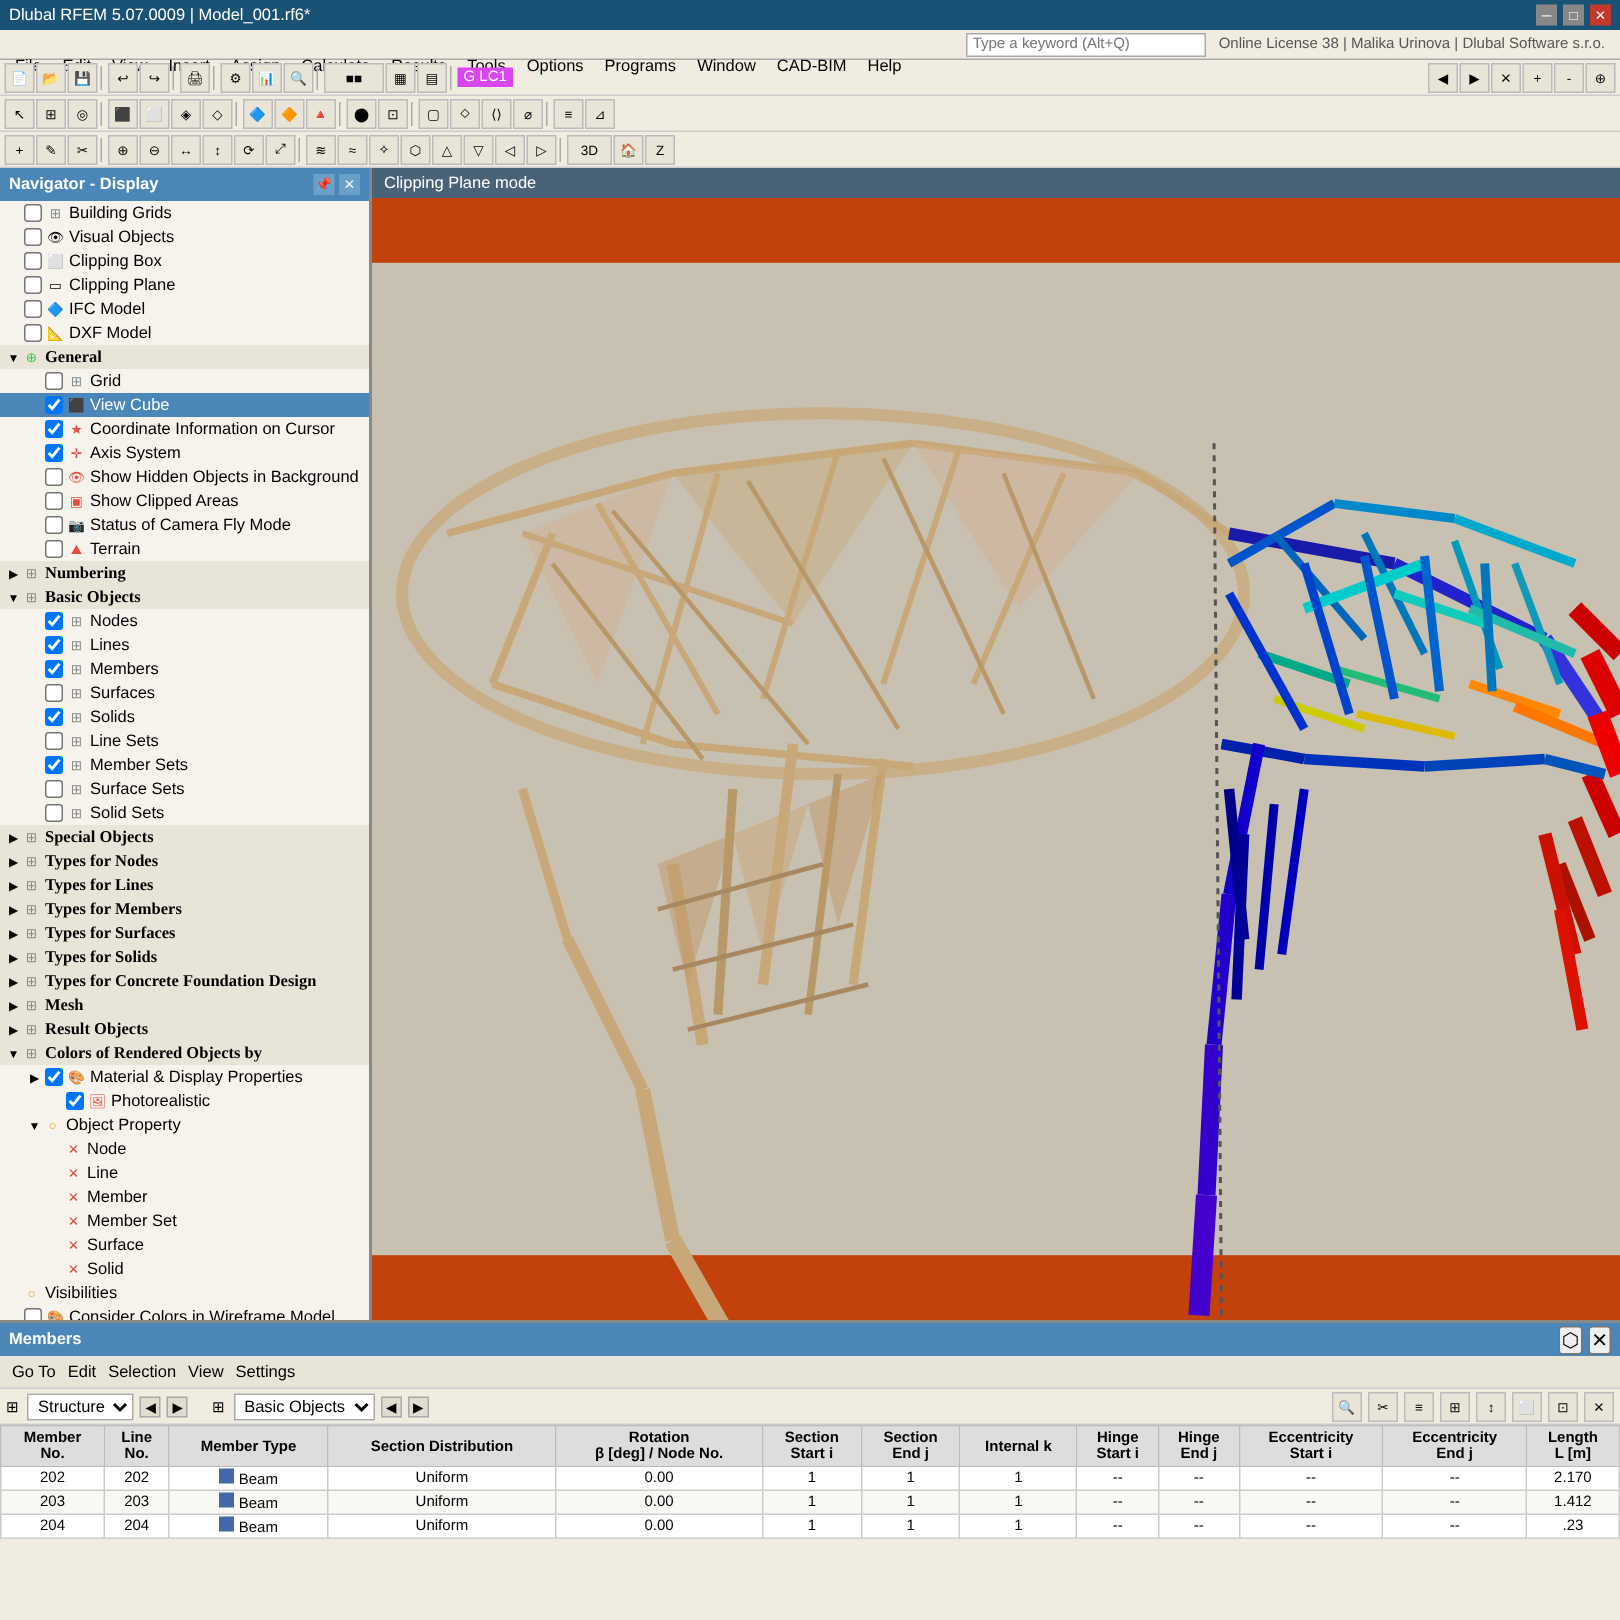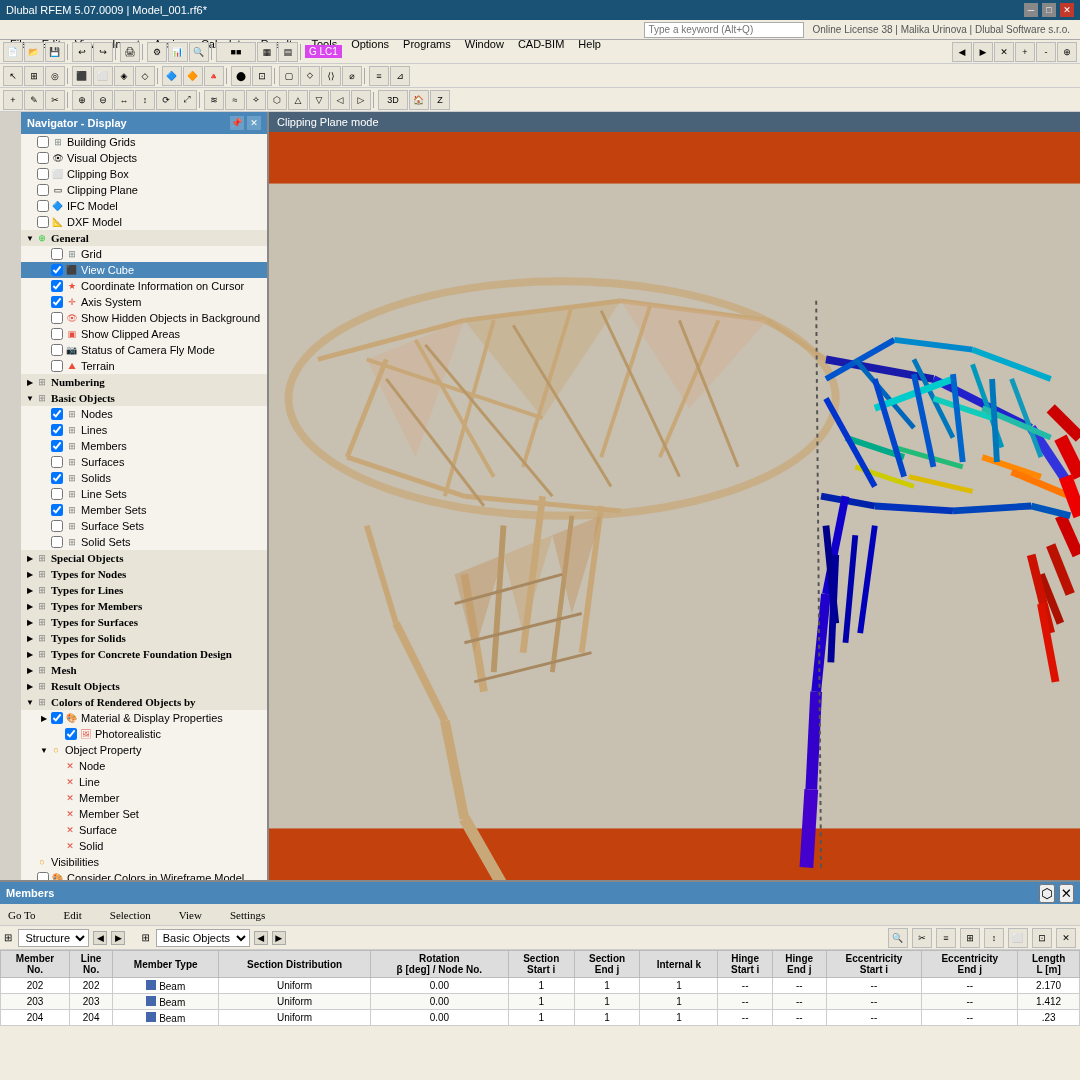--- a/index.html
+++ b/index.html
@@ -30,21 +30,21 @@
     .tb-sep { width: 3px; height: 16px; border-left: 1px solid #aaa; margin: 0 1px; flex-shrink: 0; }
     .tb-input { height: 16px; width: 80px; font-size: 10px; border: 1px solid #aaa; padding: 1px 3px; background: #fff; }
     .tb-label { font-size: 10px; padding: 0 3px; white-space: nowrap; }
 
     
     #main-layout { display: flex; flex-direction: column; height: calc(1080px - 20px - 20px - 24px - 24px - 24px); }
     #content-area { display: flex; flex: 1; overflow: hidden; }
 
     
     #navigator {
-      width: 248px; min-width: 248px; background: #f5f3ec; border-right: 2px solid #888; display: flex; flex-direction: column; overflow: hidden; margin-left: 21px;
+      width: 248px; min-width: 248px; background: #f5f3ec; border-right: 2px solid #888; display: flex; flex-direction: column; overflow: hidden;
     }
     #nav-header {
       height: 22px; background: #4a86b8; color: #fff; display: flex; align-items: center; justify-content: space-between; padding: 0 6px; font-size: 11px; font-weight: bold;
     }
     #nav-header .nav-controls { display: flex; gap: 3px; }
     #nav-header .nav-btn { width: 14px; height: 14px; background: #6aa0c8; border: none; color: #fff; font-size: 9px; cursor: pointer; display: flex; align-items: center; justify-content: center; }
     #nav-tree { flex: 1; overflow-y: auto; overflow-x: hidden; }
     #nav-tree::-webkit-scrollbar { width: 8px; }
     #nav-tree::-webkit-scrollbar-track { background: #f0ece0; }
     #nav-tree::-webkit-scrollbar-thumb { background: #aaa; }
@@ -73,21 +73,21 @@
     #structure-svg { width: 100%; height: 100%; }
 
     
     #bottom-panel {
       height: 200px; background: #f0ece0; border-top: 2px solid #888; display: flex; flex-direction: column;
     }
     #members-header {
       height: 22px; background: #4a86b8; color: #fff; display: flex; align-items: center; justify-content: space-between; padding: 0 6px; font-size: 11px; font-weight: bold;
     }
     #members-toolbar {
-      height: 22px; background: #e8e4d8; border-bottom: 1px solid #ccc; display: flex; align-items: center; padding: 0 4px; gap: 20px; font-size: 11px; font-family: Liberation Serif, serif;
+      height: 22px; background: #e8e4d8; border-bottom: 1px solid #ccc; display: flex; align-items: center; padding: 0 4px; gap: 0; font-size: 11px;
     }
     .members-menu-item { cursor: pointer; padding: 2px 4px; }
     #members-subbar {
       height: 24px; background: #f0ece0; border-bottom: 1px solid #ccc; display: flex; align-items: center; padding: 0 4px; gap: 4px;
     }
     .members-dropdown { height: 18px; font-size: 11px; border: 1px solid #aaa; background: #fff; padding: 1px 2px; }
     .nav-arrow { width: 14px; height: 14px; background: #e0dcd0; border: 1px solid #aaa; cursor: pointer; display: flex; align-items: center; justify-content: center; font-size: 9px; }
     #members-table { flex: 1; overflow-y: auto; font-size: 10px; }
     #members-table table { width: 100%; border-collapse: collapse; }
     #members-table th { background: #ddd; border: 1px solid #bbb; padding: 2px 4px; text-align: center; position: sticky; top: 0; font-size: 10px; white-space: nowrap; }

